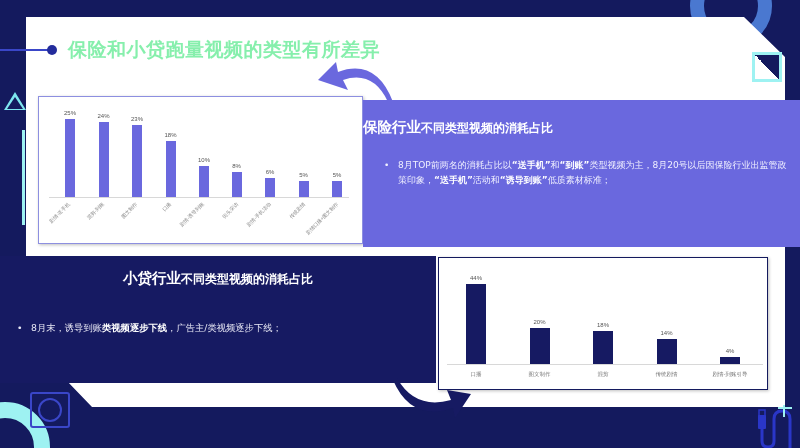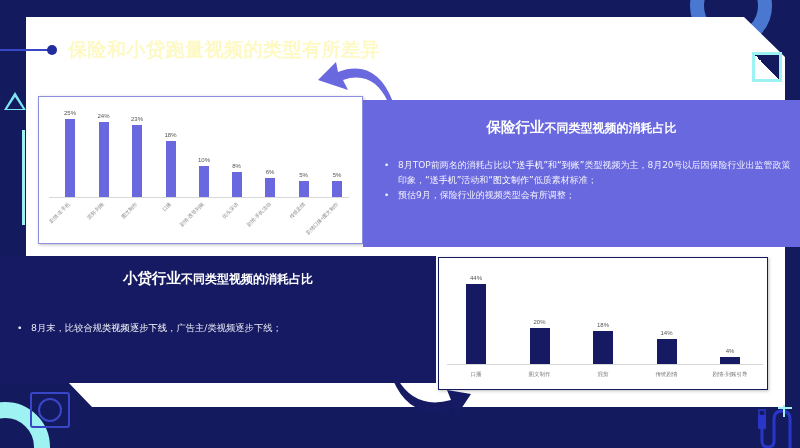--- a/index.html
+++ b/index.html
@@ -41,21 +41,21 @@
   .plug-icon .face {
     position: absolute; left: 6px; top: 4px; width: 24px; height: 24px;
     border: 2px solid #3a46c8; border-radius: 50%;
   }
   .usb-icon { left: 752px; top: 405px; width: 48px; height: 43px; }
 
   .title-line { position: absolute; left: 0; top: 49px; width: 50px; height: 2px; background: #3a46c8; }
   .title-dot { position: absolute; left: 47px; top: 45px; width: 10px; height: 10px; border-radius: 50%; background: #232c9c; }
   .page-title {
     position: absolute; left: 68px; top: 37px;
-    font-size: 19px; font-weight: bold; color: #fef9c3; letter-spacing: 0.5px;
+    font-size: 19px; font-weight: bold; color: #86efac; letter-spacing: 0.5px;
   }
 
   
   .chart-box {
     position: absolute; background: #fff;
     border: 1.5px solid #8d8fe0;
     box-shadow: 1px 1px 3px rgba(0,0,0,0.25);
   }
   .chart1 { left: 38px; top: 96px; width: 325px; height: 148px; }
   .chart2 { left: 438px; top: 257px; width: 330px; height: 133px; border-color: #141a5e; }
@@ -73,30 +73,30 @@
     position: absolute; font-size: 5.5px; color: #777; white-space: nowrap;
     transform: translateX(-50%); font-family: "Liberation Sans", sans-serif;
   }
 
   
   .panel-ins {
     position: absolute; left: 363px; top: 100px; width: 437px; height: 147px;
     background: #6a68de; color: #f0f0ff;
   }
   .panel-ins-title {
-    position: absolute; left: 0; width: 100%; top: 17px; text-align: center;
+    position: absolute; left: 0; width: 100%; top: 17px; text-align: left;
     font-weight: bold; color: #ffffff;
   }
   .panel-title-big { font-size: 14.5px; }
   .panel-title-small { font-size: 12px; }
   .bullets { position: absolute; list-style: none; }
   .bullets li { position: relative; padding-left: 14px; font-size: 9px; line-height: 15px; }
   .bullets li::before { content: "•"; position: absolute; left: 0; top: 0; }
   .panel-ins .bullets { left: 21px; top: 58px; width: 410px; }
-  .hl { font-weight: normal; color: #fff; }
+  .hl { font-weight: bold; color: #fff; }
 
   
   .panel-loan {
     position: absolute; left: 0; top: 256px; width: 436px; height: 127px;
     background: #161a62; color: #e8e8f5;
   }
   .panel-loan-title {
     position: absolute; left: 0; width: 100%; top: 12px; text-align: center;
     font-weight: bold; color: #ffffff;
   }
@@ -187,31 +187,30 @@
 
 <svg class="arrow" style="left:318px;top:62px;width:75px;height:45px;" viewBox="0 0 75 45">
   <path d="M70 40 Q55 8 25 18 L30 28 L0 18 L18 0 L20 10 Q58 -4 75 40 Z" fill="#6a68de"></path>
 </svg>
 
 <div class="panel-ins">
   <div class="panel-ins-title">
     <span class="panel-title-big">保险行业</span><span class="panel-title-small">不同类型视频的消耗占比</span>
   </div>
   <ul class="bullets" id="ins-bullets">
-      <li><span>8月TOP前两名的消耗占比以</span><span class="hl">“送手机”</span><span>和</span><span class="hl">“到账”</span><span>类型视频为主，8月20号以后因保险行业出监管政策印象，</span><span class="hl">“送手机”</span><span>活动和</span><span class="hl">“图文制作”</span><span>低质素材标准；</span></li>
-      <li><span>预估9月，保险行业的视频类型会有所调整；</span></li>
+      <li><span>8月TOP前两名的消耗占比以</span><span class="hl">“送手机”</span><span>和</span><span class="hl">“到账”</span><span>类型视频为主，8月20号以后因保险行业出监管政策印象，</span><span class="hl">“送手机”</span><span>活动和</span><span class="hl">“诱导到账”</span><span>低质素材标准；</span></li>
     </ul>
 </div>
 
 <div class="panel-loan">
   <div class="panel-loan-title">
     <span class="panel-title-big">小贷行业</span><span class="panel-title-small">不同类型视频的消耗占比</span>
   </div>
   <ul class="bullets" id="loan-bullets">
-      <li><span>8月末，比较合规</span><span class="hl">类视频逐步下线</span><span>，广告主/类视频逐步下线；</span></li>
+      <li><span>8月末，诱导到账</span><span class="hl">类视频逐步下线</span><span>，广告主/类视频逐步下线；</span></li>
     </ul>
 </div>
 
 <div class="chart-box chart2">
   <div id="chart2-area" class="bar-area" style="left:0;top:10px;width:330px;height:96px;">
       <div class="bar-col" style="left: 27px; width: 20px;">
         <div class="bar-val">44%</div>
         <div class="bar" style="width: 20px; height: 80px; background: rgb(22, 26, 98);"></div>
       </div>
       <div class="bar-col" style="left: 90.5px; width: 20px;">

